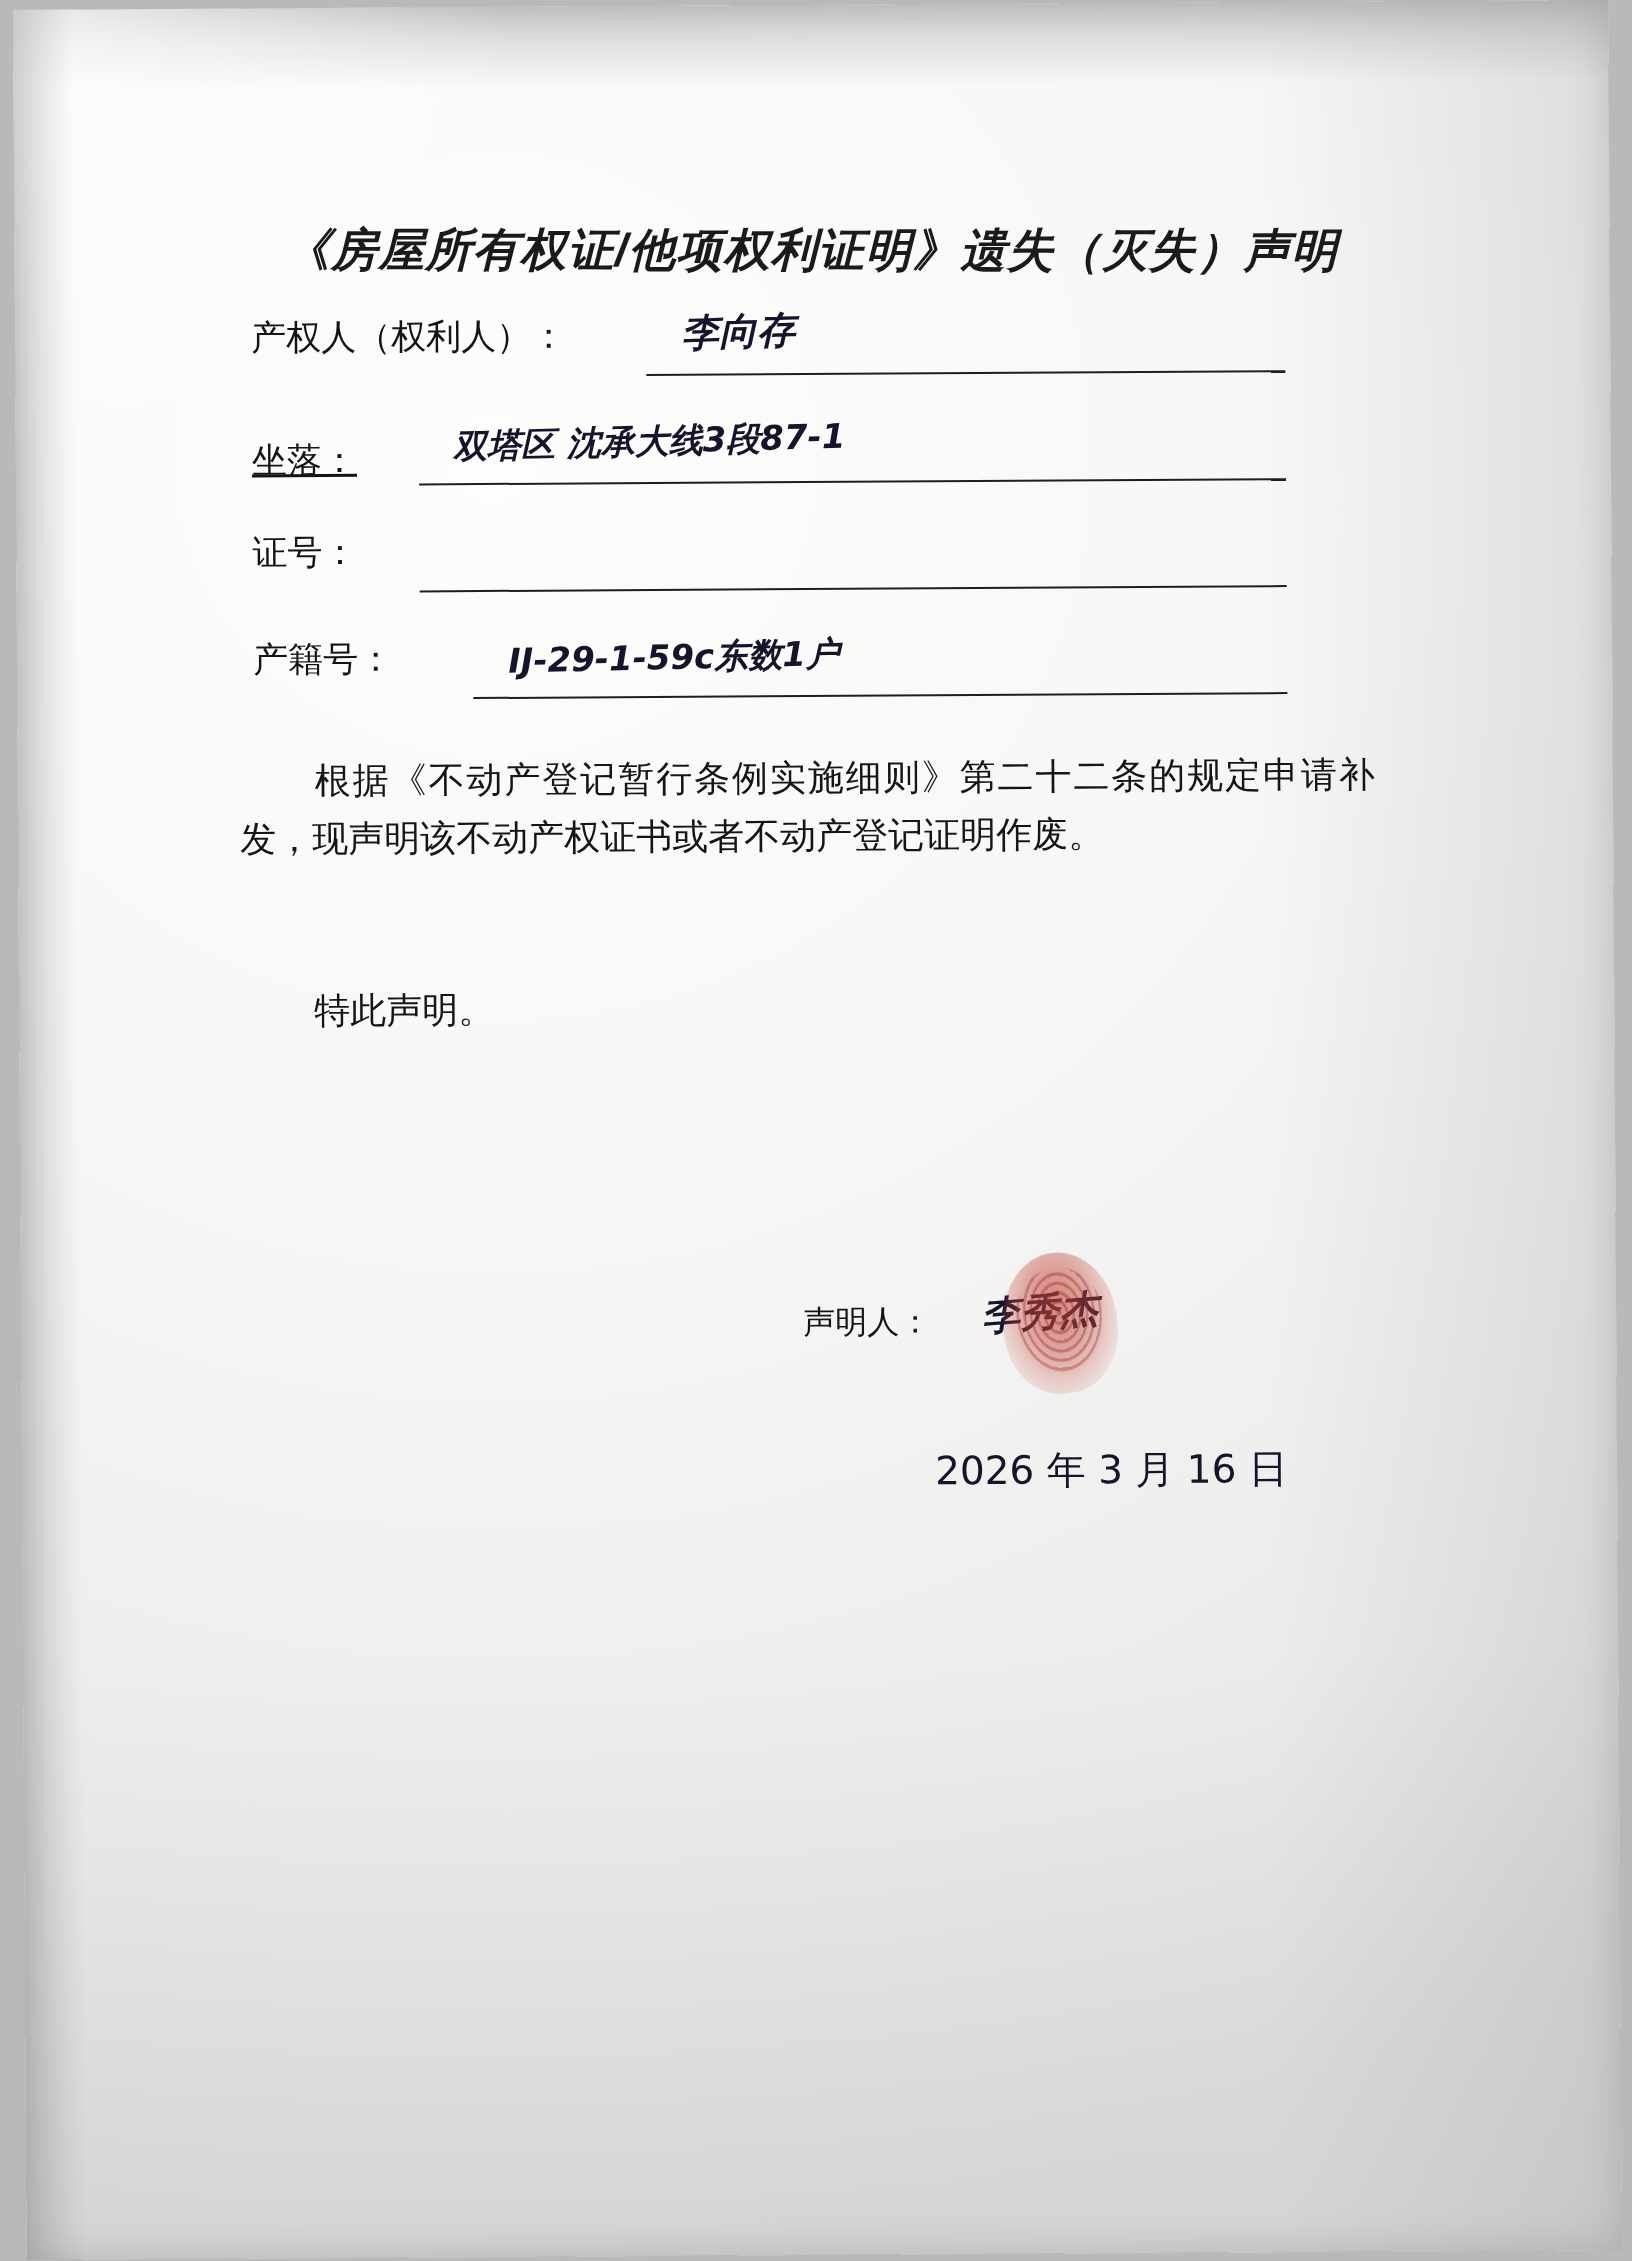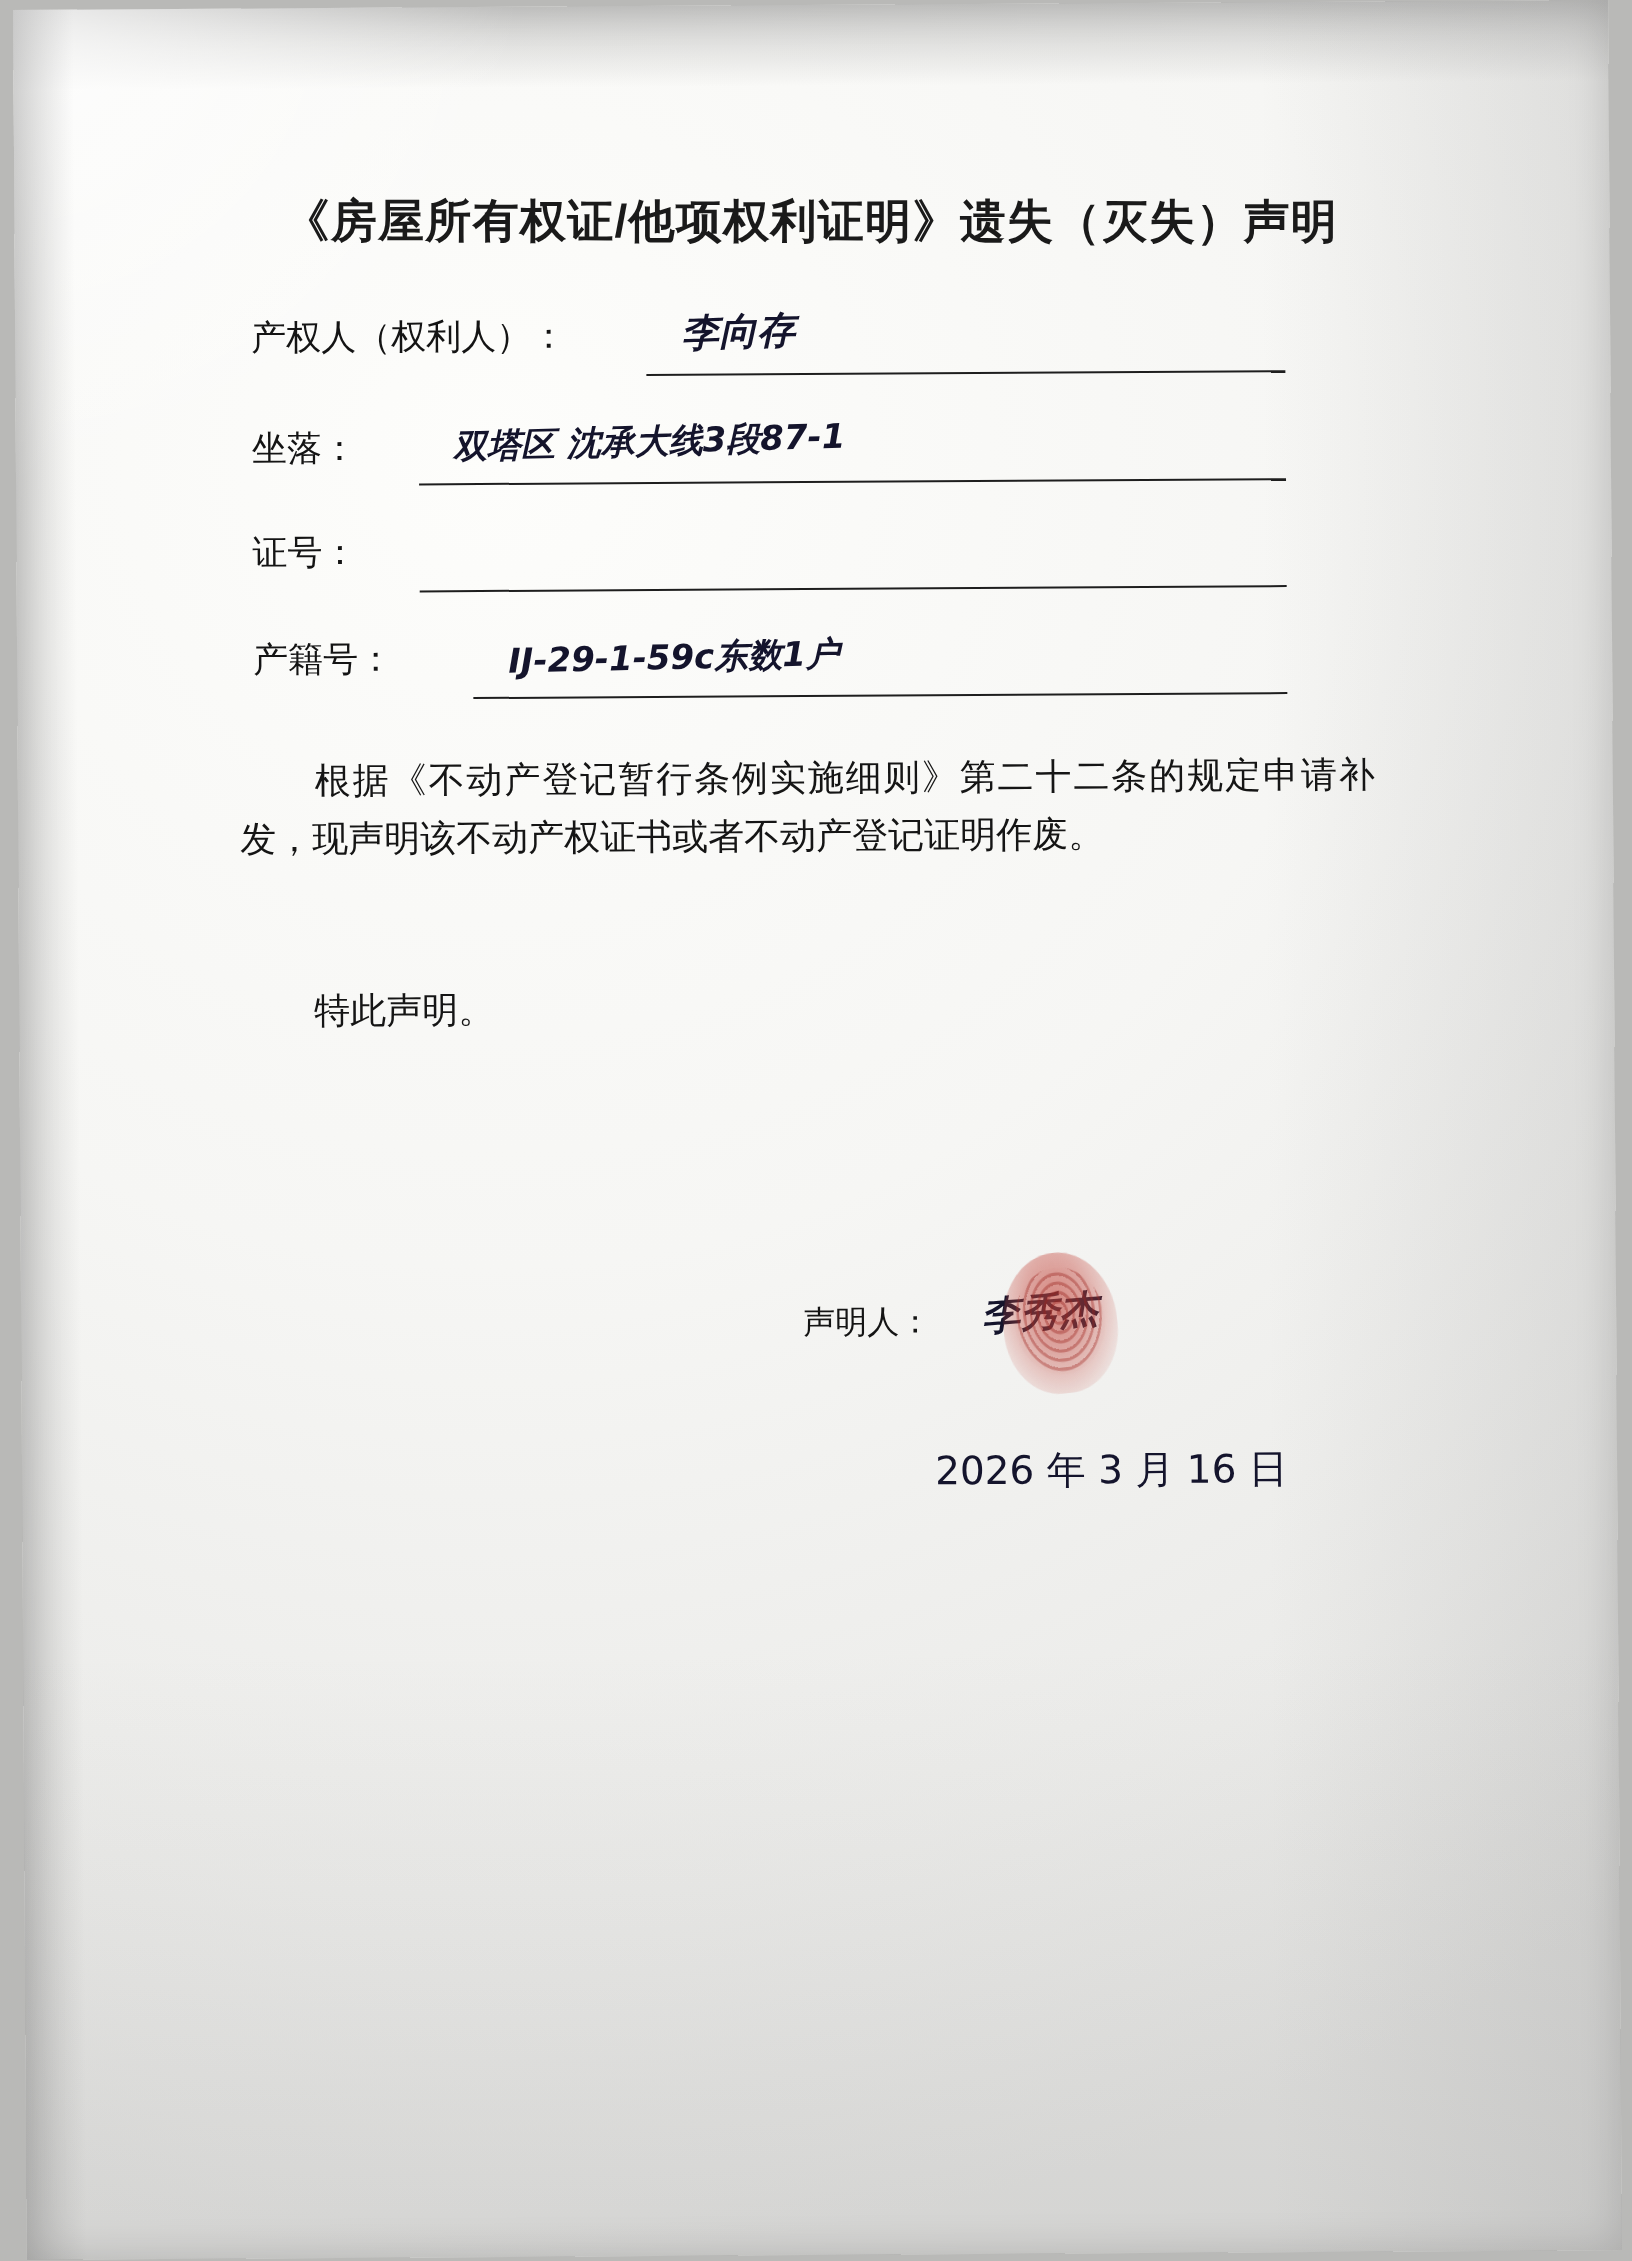--- a/index.html
+++ b/index.html
@@ -57,24 +57,25 @@
   
   #content {
     position: absolute;
     left: 0; top: 0;
     width: 1595px; height: 2250px;
   }
 
   .doc-title {
     position: absolute;
     left: 269px;
-    top: 186px;
+    top: 215px;
     width: 1101px;
     font-size: 46px;
     font-weight: bold;
+    font-style: italic;
     letter-spacing: 1.3px;
     color: #1a1a1a;
     white-space: nowrap;
     transform: rotate(0.4deg);
   }
 
   .field-row {
     position: absolute;
     left: 236px;
     width: 1115px;
@@ -161,21 +162,21 @@
 
       <div class="doc-title">《房屋所有权证/他项权利证明》遗失（灭失）声明</div>
 
       <div class="field-row" style="top: 302px;">
         <span class="field-label" style="top: 4px;">产权人（权利人）：</span>
         <span class="handwritten" style="left: 430px; top: -1.3px; font-size: 38px; transform: rotate(-1.5deg);">李向存</span>
         <div class="field-rule" style="left: 395px; right: 81px; top: 66px;"></div>
       </div>
 
       <div class="field-row" style="top: 410px;">
-        <span class="field-label" style="top: 7px;">坐落：</span>
+        <span class="field-label" style="top: 19px; text-decoration: underline;">坐落：</span>
         <span class="handwritten" style="left: 201px; top: 2.7px; font-size: 34px; transform: rotate(-1.2deg);">双塔区 沈承大线3段87-1</span>
         <div class="field-rule" style="left: 167px; right: 81px; top: 66px;"></div>
       </div>
 
       <div class="field-row" style="top: 517px;">
         <span class="field-label" style="top: 4px;">证号：</span>
         <span class="handwritten" style="left: 201px; top: 2.7px; font-size: 34px;"></span>
         <div class="field-rule" style="left: 167px; right: 81px; top: 66px;"></div>
       </div>
 

